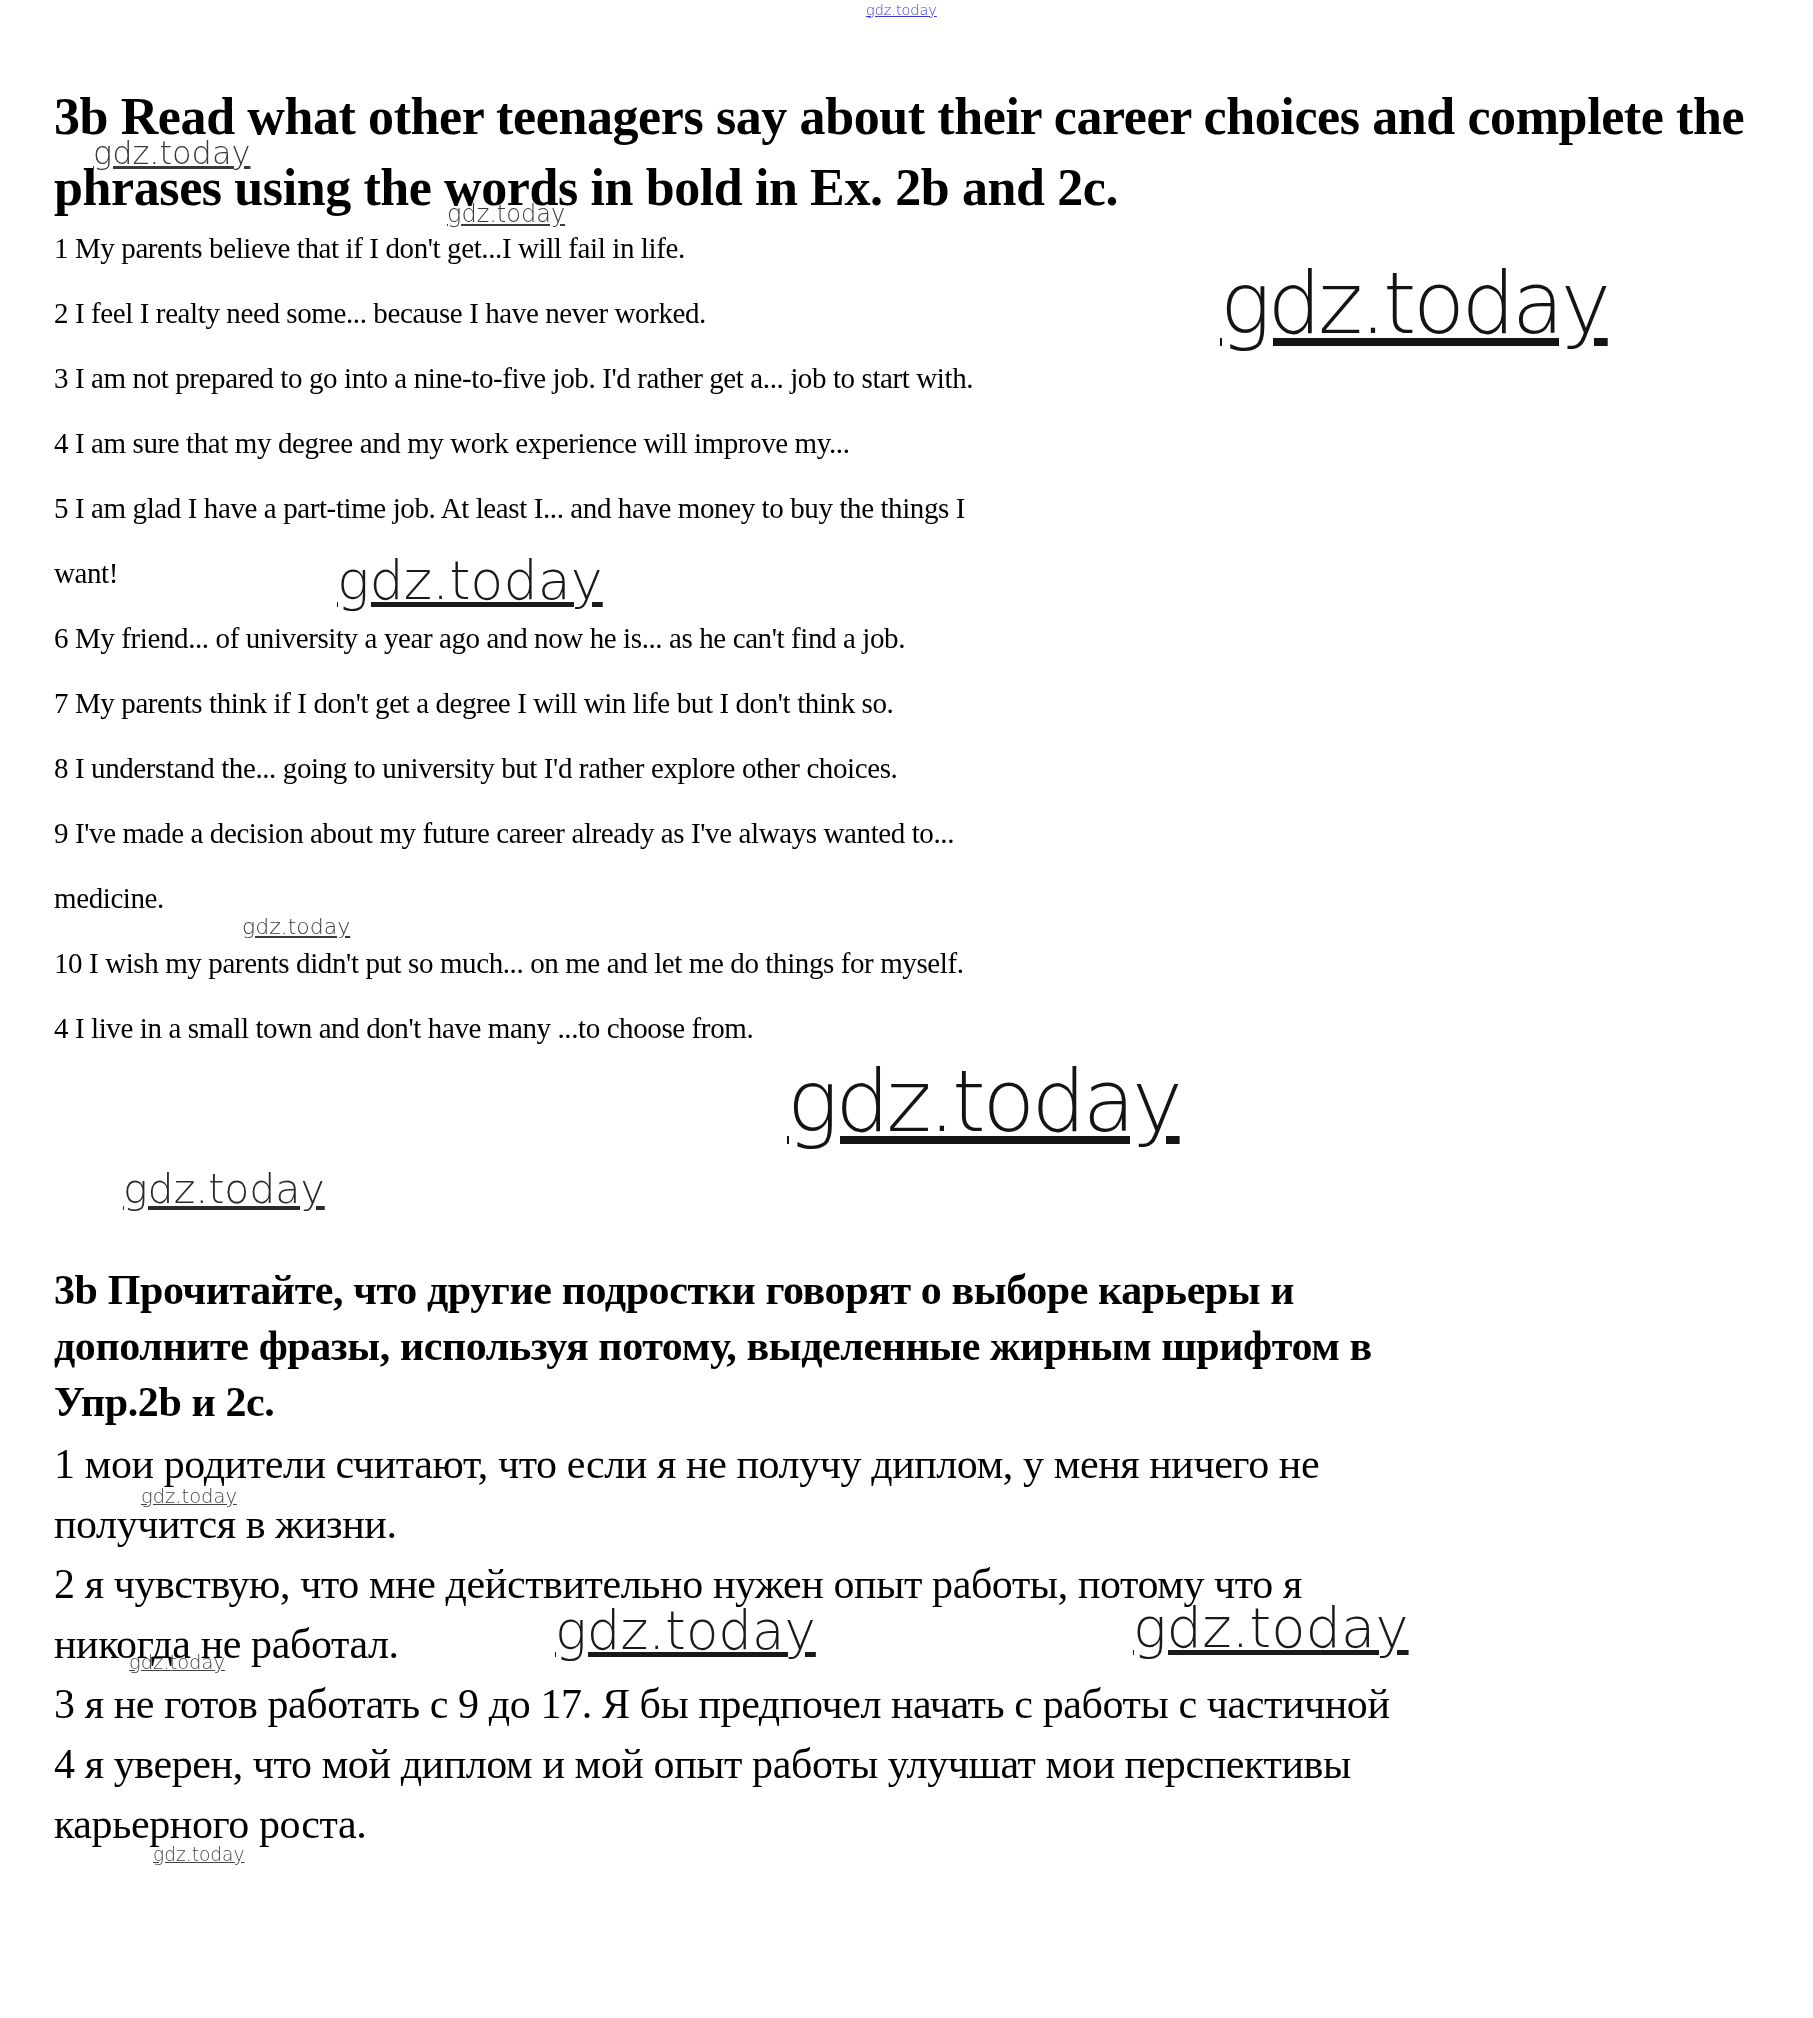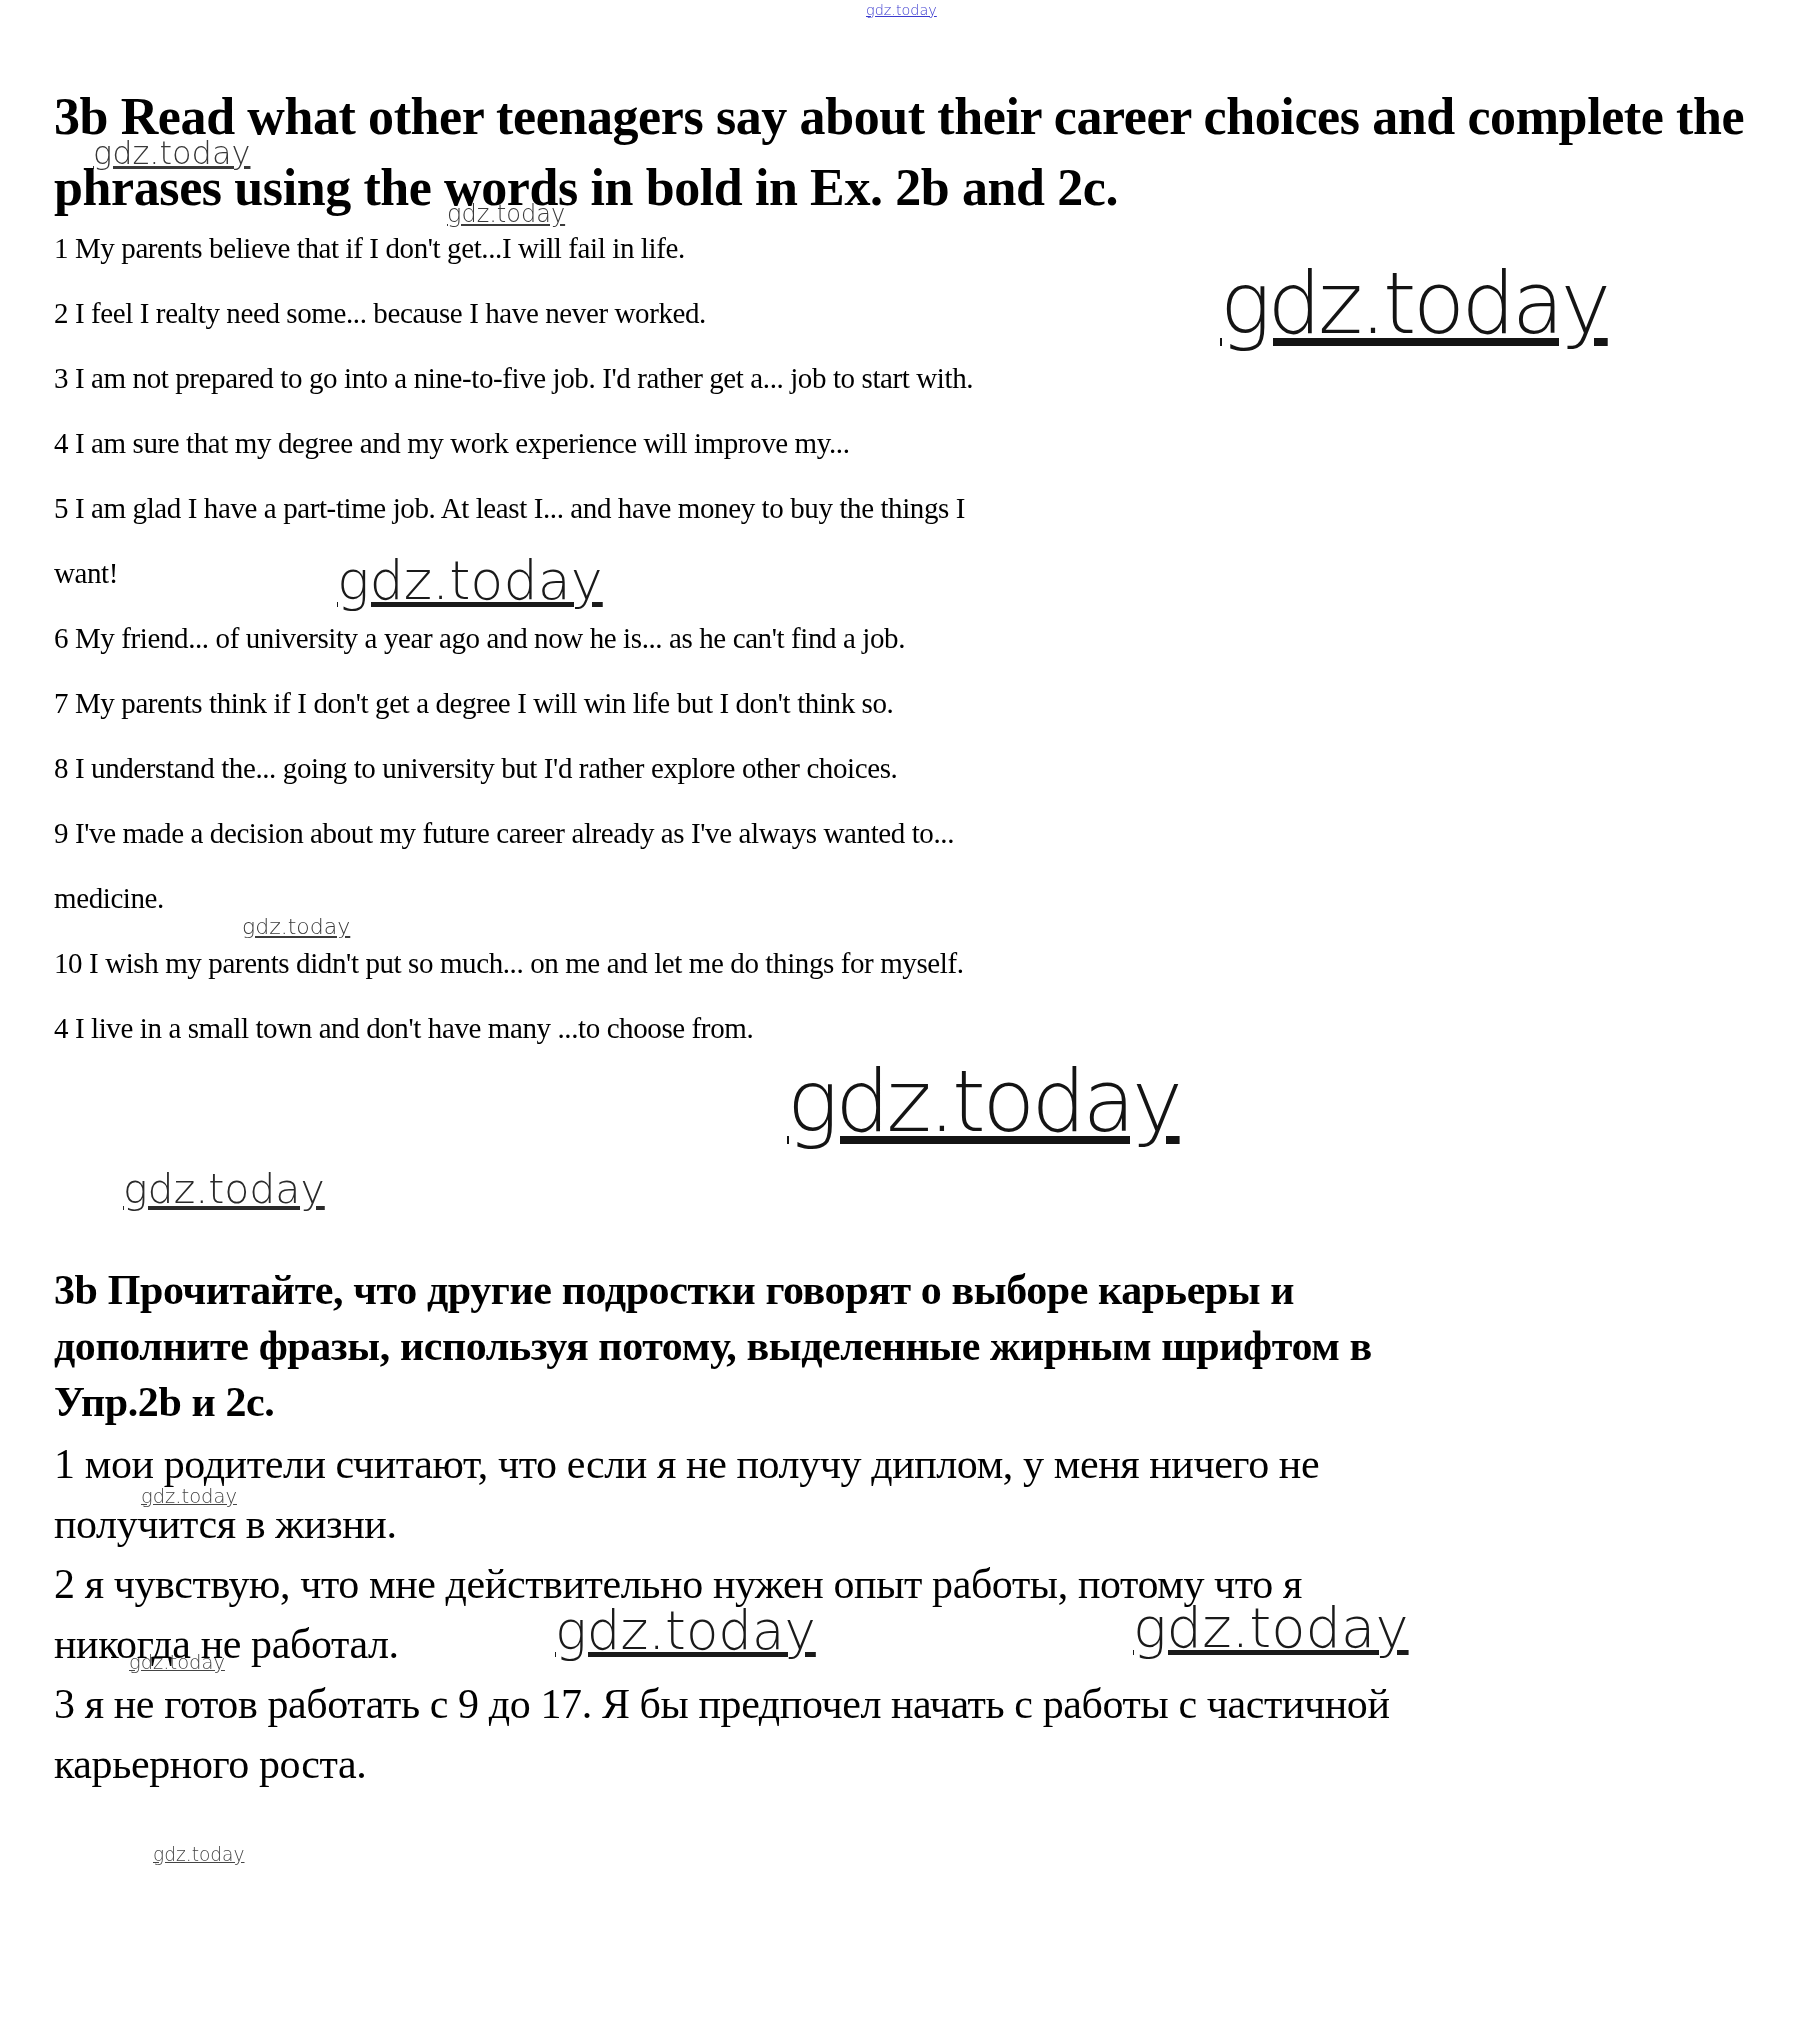--- a/index.html
+++ b/index.html
@@ -116,15 +116,16 @@
   <div class="line">дополните фразы, используя потому, выделенные жирным шрифтом в</div>
   <div class="line">Упр.2b и 2c.</div>
 </div>
 
 <div class="ru-body">
   <div class="line">1 мои родители считают, что если я не получу диплом, у меня ничего не</div>
   <div class="line">получится в жизни.</div>
   <div class="line">2 я чувствую, что мне действительно нужен опыт работы, потому что я</div>
   <div class="line">никогда не работал.</div>
   <div class="line">3 я не готов работать с 9 до 17. Я бы предпочел начать с работы с частичной</div>
+  <div class="line">4 я уверен, что мой диплом и мой опыт работы улучшат мои перспективы</div>
   <div class="line">карьерного роста.</div>
 </div>
 
 
 </body></html>

